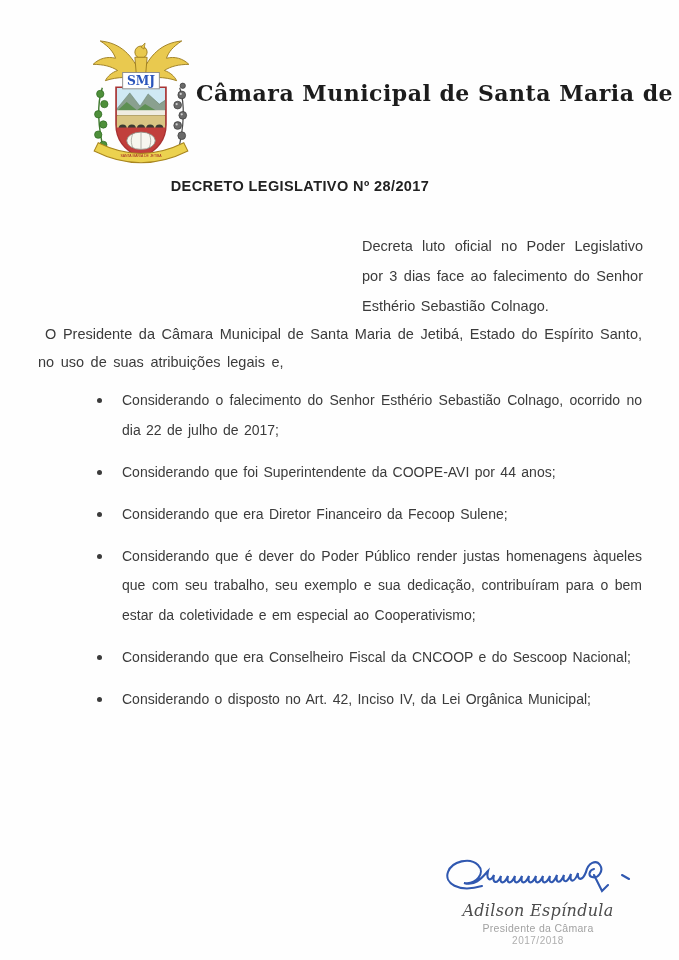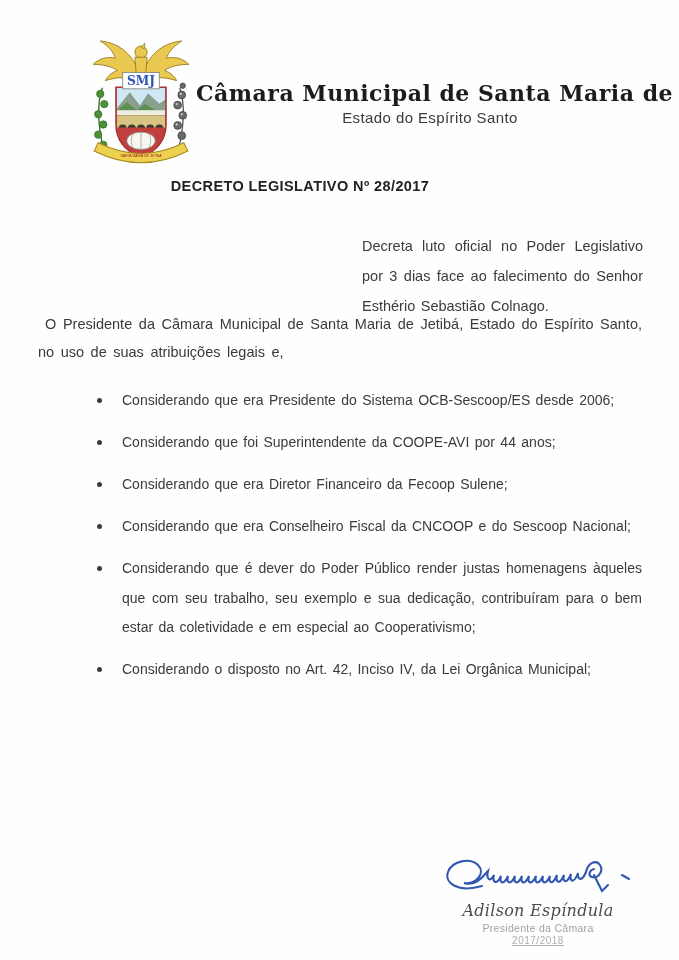--- a/index.html
+++ b/index.html
@@ -40,21 +40,21 @@
   
   .summary{
     position:absolute;left:362px;top:231px;width:281px;
     font-size:14.5px;line-height:30px;
     text-align:justify;
     color:#3b3b3b;
     word-spacing:1.5px;
   }
   
   .preamble{
-    position:absolute;left:38px;top:310px;width:604px;
+    position:absolute;left:38px;top:320px;width:604px;
     font-size:14.5px;line-height:28px;
     text-align:justify;
     text-indent:7px;
     color:#3b3b3b;
     word-spacing:2.5px;
   }
   
   .considerations{
     position:absolute;left:95px;top:386px;width:547px;
     margin:0;padding:0;list-style:none;
@@ -91,21 +91,20 @@
     font-size:10.5px;
     color:#a2a2a2;
     margin-top:2px;
     letter-spacing:0.3px;
   }
   .signer-term{
     font-size:10px;
     color:#aeaeae;
     margin-top:1px;
     letter-spacing:0.5px;
-    text-decoration:underline;
   }
 </style>
 </head>
 <body>
 
 <div class="page">
 
   <svg class="crest" viewBox="0 0 108 126" xmlns="http://www.w3.org/2000/svg" aria-hidden="true">
     <defs>
       <clipPath id="shieldClip">
@@ -170,35 +169,34 @@
     </g>
 
     <g>
       <path d="M12 106 Q54 127 96 106 L100 114 Q54 137 8 114 Z" fill="#ecd24f" stroke="#a8851e" stroke-width="1"></path>
       <text x="54" y="119.5" text-anchor="middle" font-size="3.4" font-family="Liberation Sans, sans-serif" fill="#a02525">SANTA MARIA DE JETIBÁ</text>
     </g>
   </svg>
 
   <div class="header-text">
     <div class="org-name">Câmara Municipal de Santa Maria de Jetibá</div>
-    <div class="org-subtitle">Estado do Espírito Santo</div>
   </div>
 
   <div class="doc-title">DECRETO LEGISLATIVO Nº 28/2017</div>
 
   <div class="summary">Decreta luto oficial no Poder Legislativo por 3 dias face ao falecimento do Senhor Esthério Sebastião Colnago.</div>
 
   <div class="preamble">O Presidente da Câmara Municipal de Santa Maria de Jetibá, Estado do Espírito Santo, no uso de suas atribuições legais e,</div>
 
   <ul class="considerations">
-    <li>Considerando que era Presidente do Sistema OCB-Sescoop/ES desde 2006;</li>
+    <li>Considerando o falecimento do Senhor Esthério Sebastião Colnago, ocorrido no dia 22 de julho de 2017;</li>
     <li>Considerando que foi Superintendente da COOPE-AVI por 44 anos;</li>
     <li>Considerando que era Diretor Financeiro da Fecoop Sulene;</li>
+    <li>Considerando que é dever do Poder Público render justas homenagens àqueles que com seu trabalho, seu exemplo e sua dedicação, contribuíram para o bem estar da coletividade e em especial ao Cooperativismo;</li>
     <li>Considerando que era Conselheiro Fiscal da CNCOOP e do Sescoop Nacional;</li>
-    <li>Considerando que é dever do Poder Público render justas homenagens àqueles que com seu trabalho, seu exemplo e sua dedicação, contribuíram para o bem estar da coletividade e em especial ao Cooperativismo;</li>
     <li>Considerando o disposto no Art. 42, Inciso IV, da Lei Orgânica Municipal;</li>
   </ul>
 
   <div class="signature-block">
     <svg class="signature-scribble" width="204" height="62" viewBox="0 0 204 62" xmlns="http://www.w3.org/2000/svg" aria-hidden="true">
       <g fill="none" stroke="#3058b0" stroke-width="2.1" stroke-linecap="round">
         <path d="M46 41
                  C22 48 8 38 12 27
                  C16 16 34 12 42 20
                  C50 28 40 40 28 38

